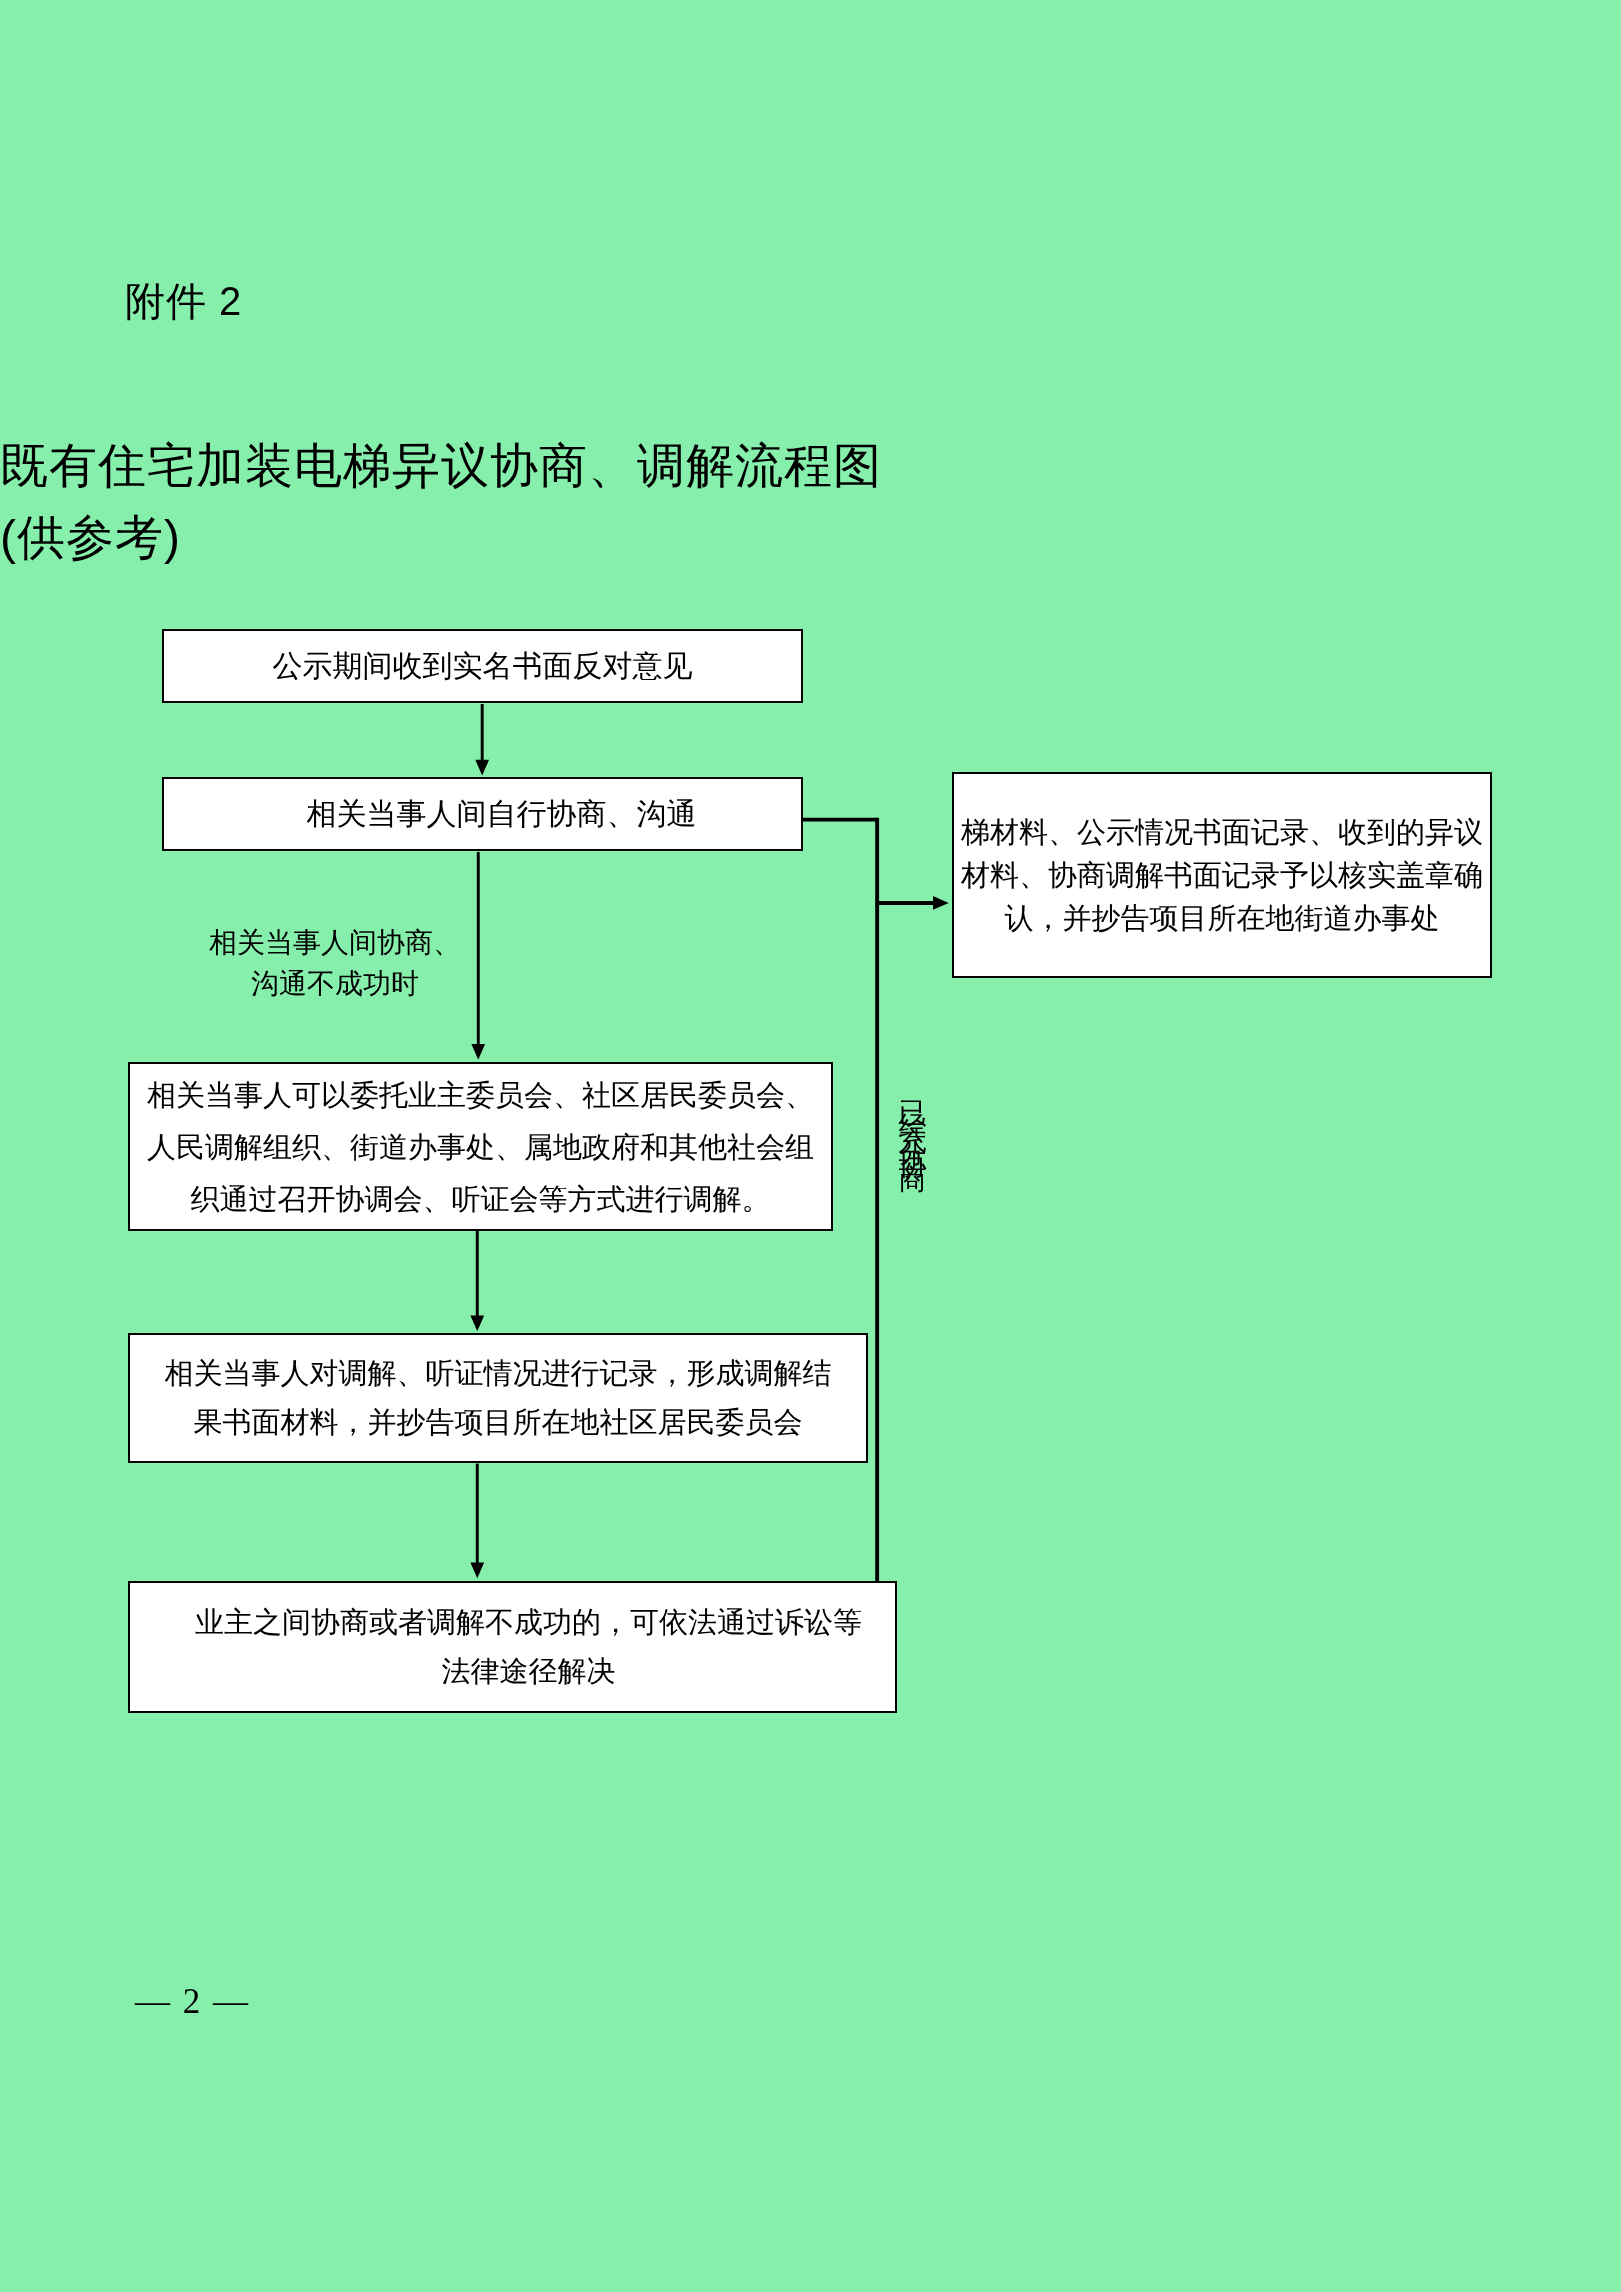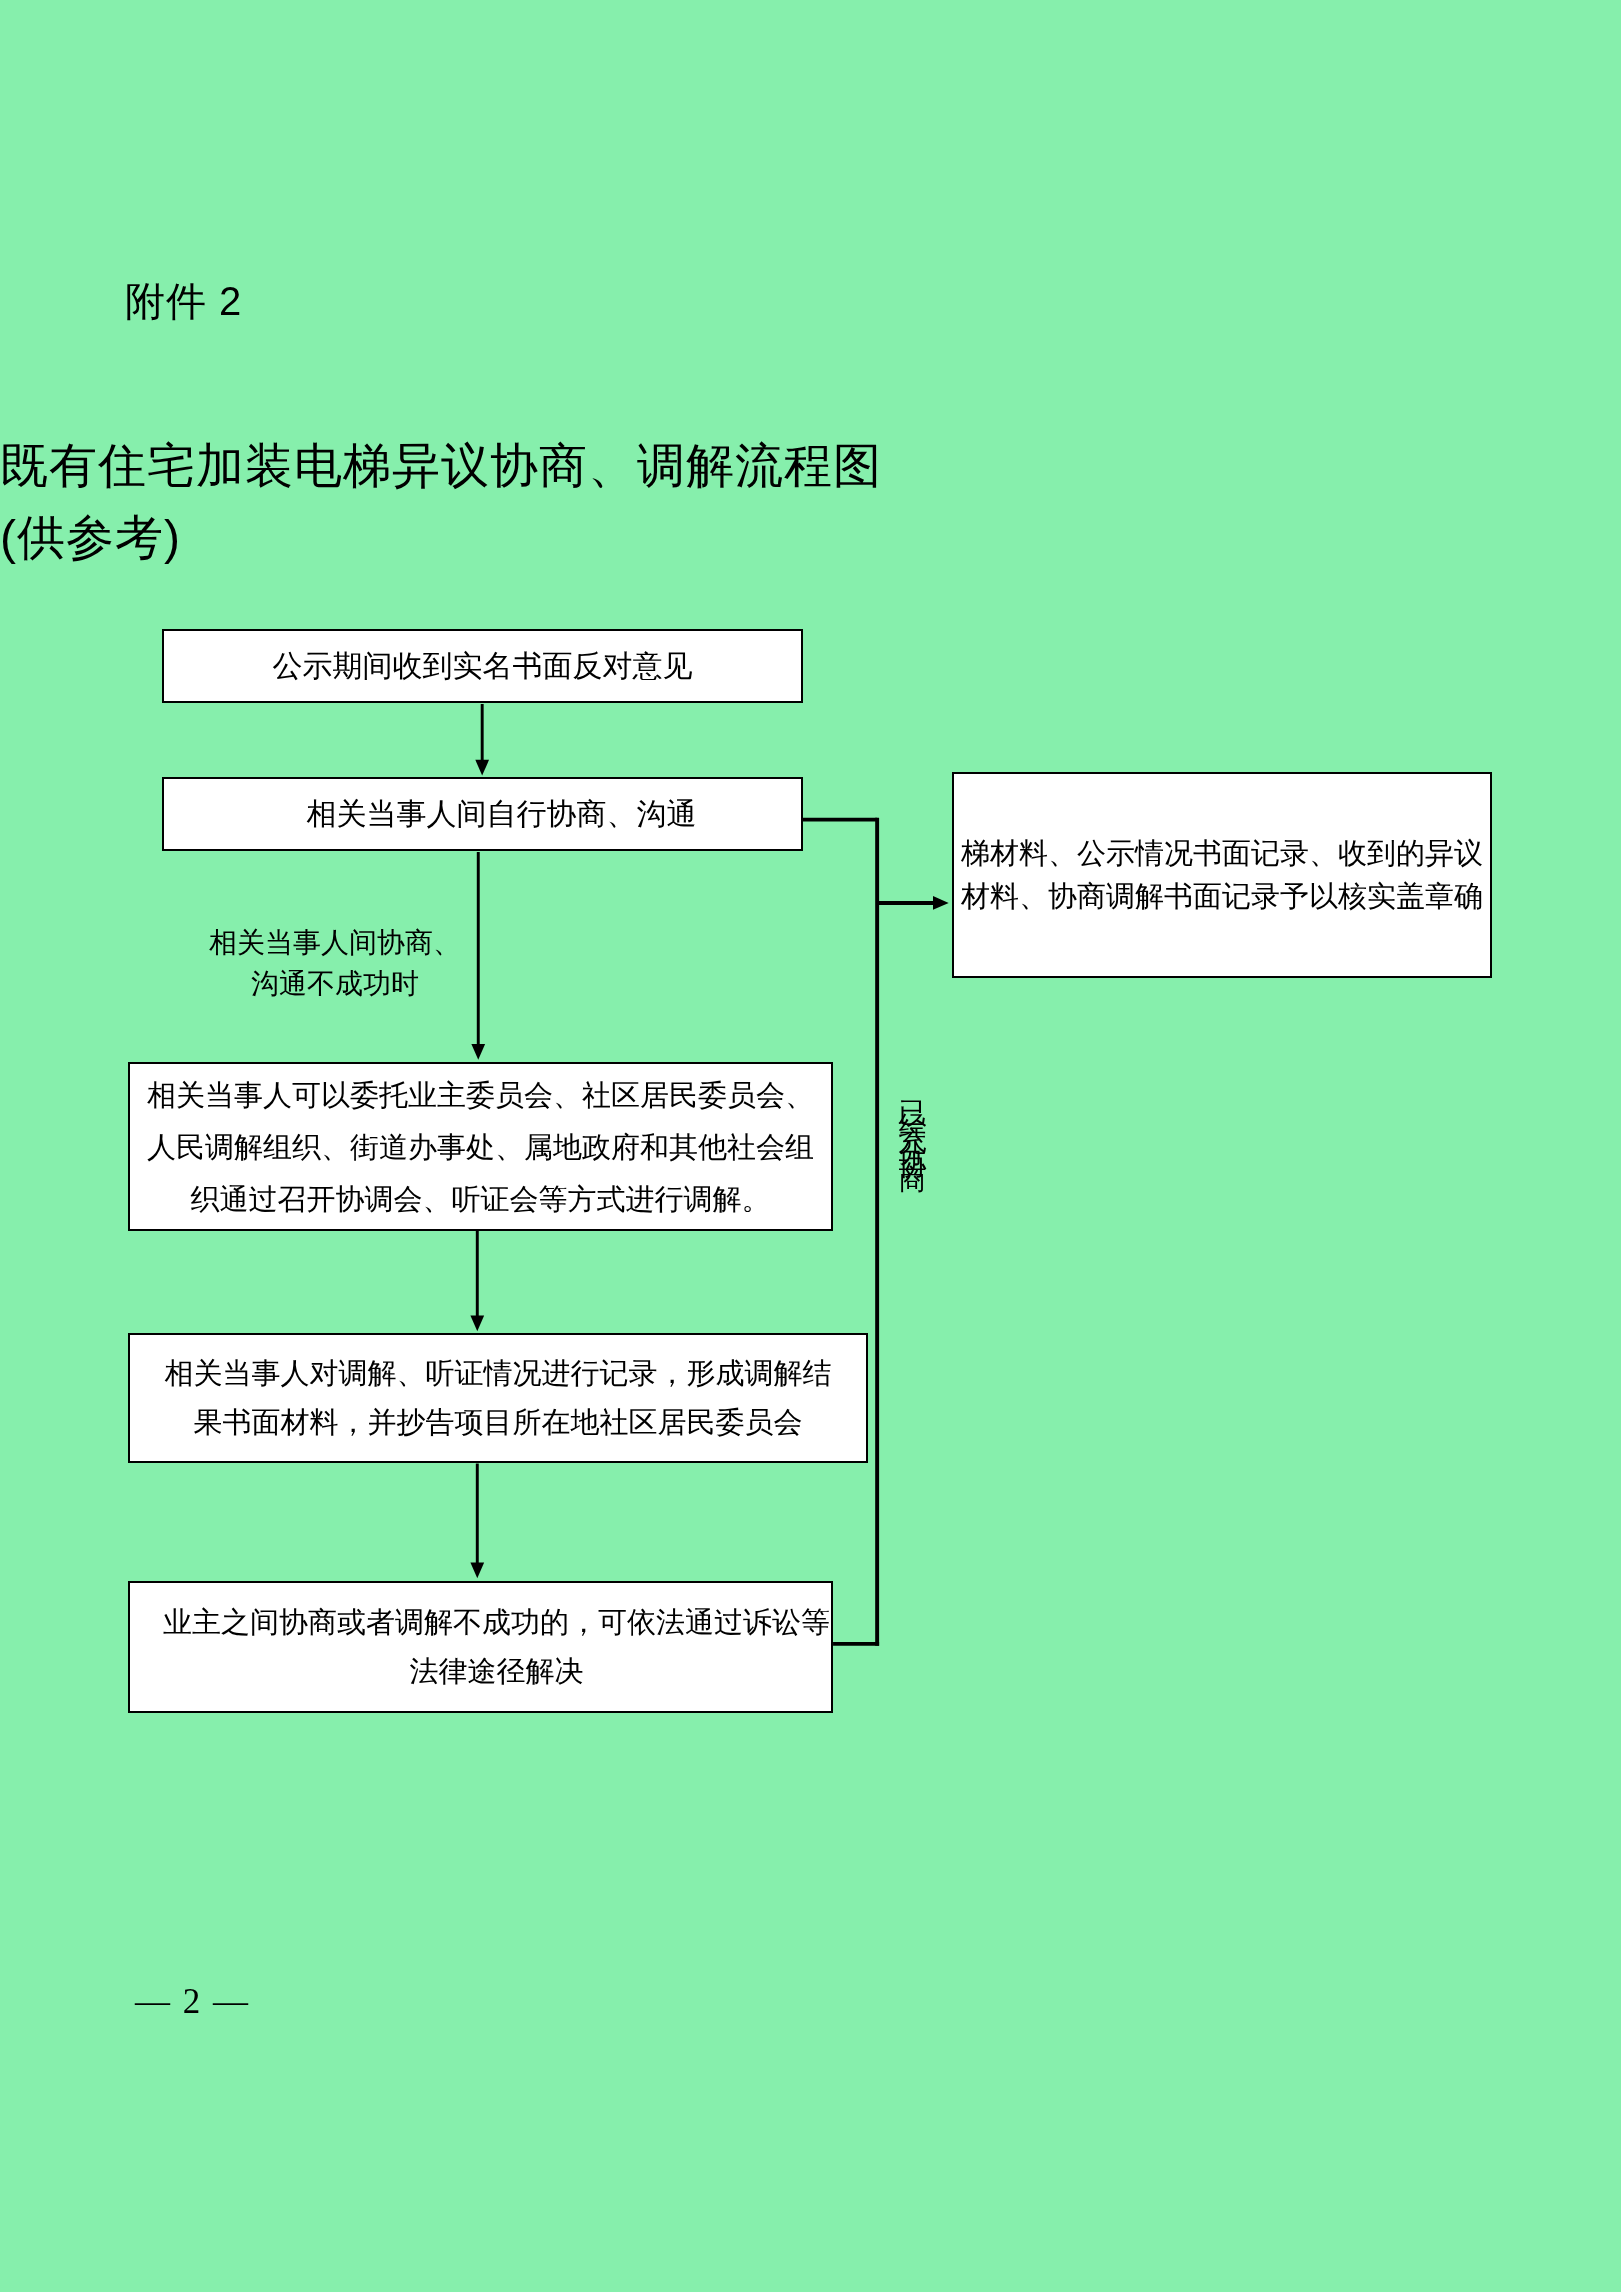--- a/index.html
+++ b/index.html
@@ -44,21 +44,21 @@
     background: #ffffff;
   }
   .flow-box .line { white-space: nowrap; }
 
   .box-opposition   { left: 162px; top: 629px;  width: 641px; height: 74px;  font-size: 30px; }
   .box-self-negot   { left: 162px; top: 777px;  width: 641px; height: 74px;  font-size: 30px; padding-left: 38px; }
   .box-mediation    { left: 128px; top: 1062px; width: 705px; height: 169px; }
   .box-mediation .line { line-height: 52px; }
   .box-record       { left: 128px; top: 1333px; width: 740px; height: 130px; }
   .box-record .line { line-height: 49px; }
-  .box-lawsuit      { left: 128px; top: 1581px; width: 705px; height: 132px; padding-left: 32px; }
+  .box-lawsuit      { left: 128px; top: 1581px; width: 769px; height: 132px; padding-left: 32px; }
   .box-lawsuit .line { line-height: 49px; }
   .box-committee    { left: 952px; top: 772px;  width: 540px; height: 206px; }
   .box-committee .line { line-height: 43px; }
 
   .edge-label {
     position: absolute;
     left: 188px; top: 922px;
     width: 294px;
     text-align: center;
     font-size: 28px;
@@ -155,20 +155,21 @@
   </div>
 
   <div class="flow-box box-lawsuit">
     <div class="line">业主之间协商或者调解不成功的，可依法通过诉讼等</div>
     <div class="line">法律途径解决</div>
   </div>
 
   <div class="flow-box box-committee">
     <div class="line">梯材料、公示情况书面记录、收到的异议</div>
     <div class="line">材料、协商调解书面记录予以核实盖章确</div>
+    <div class="line">认，并抄告项目所在地街道办事处</div>
   </div>
 
   <div class="vertical-label">已经充分协商</div>
 
   <div class="page-number">— 2 —</div>
 
 </div>
 
 
 </body></html>

